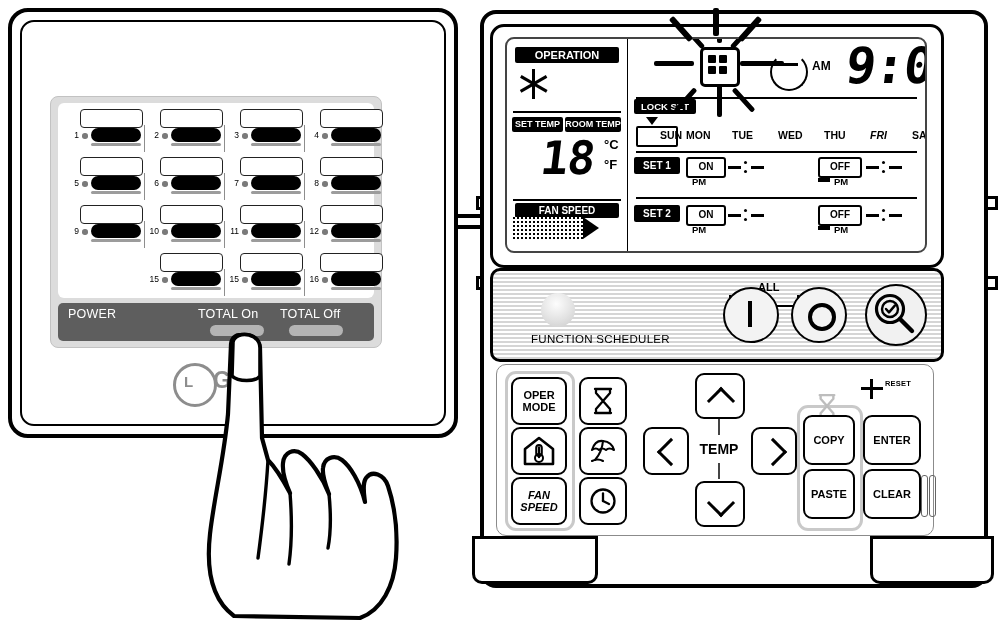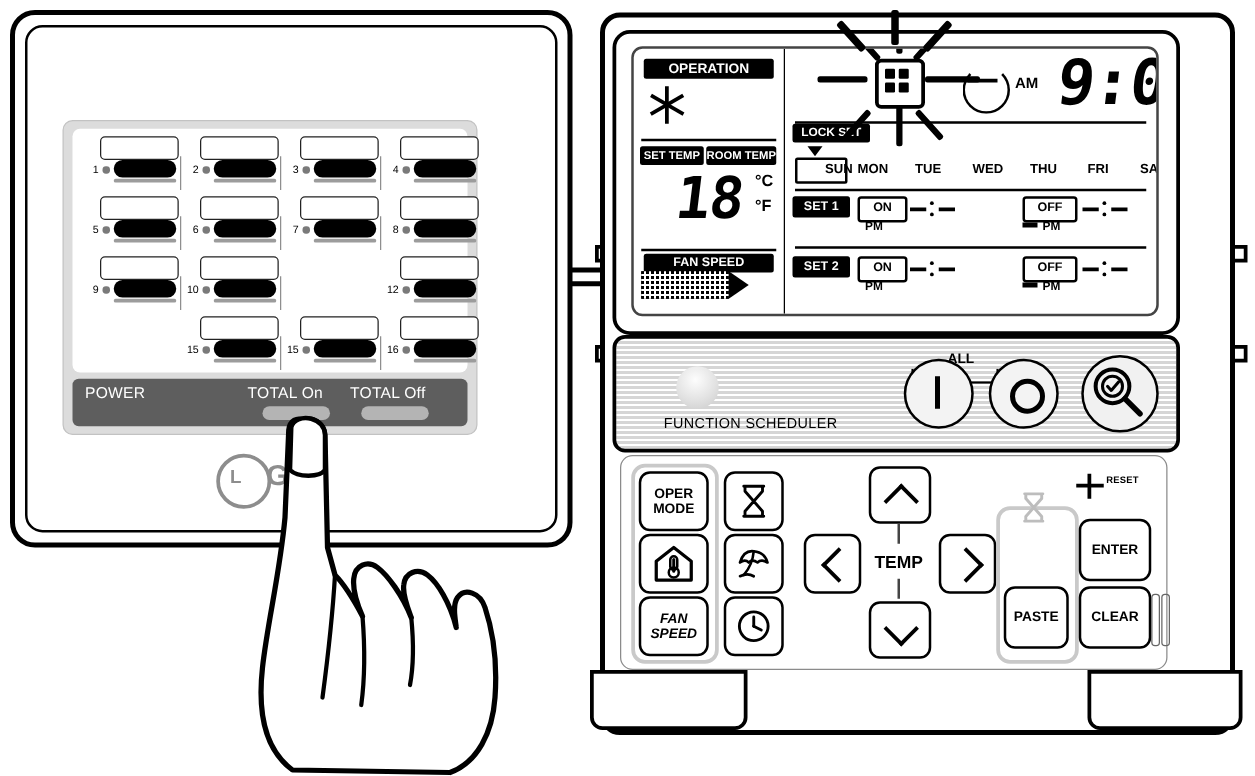--- a/index.html
+++ b/index.html
@@ -202,20 +202,28 @@
           <div class="zsep"></div>
         </div>
         <div class="zone" style="left: 88px; top: 102px;">
           <div class="labelbox"></div>
           <div class="znum">10</div>
           <div class="zled"></div>
           <div class="zbtn"></div>
           <div class="zshadow"></div>
           <div class="zsep"></div>
         </div>
+        <div class="zone" style="left: 168px; top: 102px;">
+          <div class="labelbox"></div>
+          <div class="znum">11</div>
+          <div class="zled"></div>
+          <div class="zbtn"></div>
+          <div class="zshadow"></div>
+          <div class="zsep"></div>
+        </div>
         <div class="zone" style="left: 248px; top: 102px;">
           <div class="labelbox"></div>
           <div class="znum">12</div>
           <div class="zled"></div>
           <div class="zbtn"></div>
           <div class="zshadow"></div>
         </div>
         <div class="zone" style="left: 88px; top: 150px;">
           <div class="labelbox"></div>
           <div class="znum">15</div>
@@ -330,21 +338,21 @@
         <div class="abs" style="left:18px;top:78px;width:0;height:0;border-left:6px solid transparent;
                     border-right:6px solid transparent;border-top:8px solid #000;"></div>
         <div class="abs" style="left:8px;top:87px;width:38px;height:17px;border:2px solid #000;border-radius:2px;"></div>
 
         <div id="days-row">
             <div class="daylabel" style="left: 12px; top: 90px; margin-left: 20px;">SUN</div>
             <div class="daylabel" style="left: 58px; top: 90px;">MON</div>
             <div class="daylabel" style="left: 104px; top: 90px;">TUE</div>
             <div class="daylabel" style="left: 150px; top: 90px;">WED</div>
             <div class="daylabel" style="left: 196px; top: 90px;">THU</div>
-            <div class="daylabel" style="left: 242px; top: 90px;">FRI</div>
+            <div class="daylabel" style="left: 242px; top: 90px; font-style: italic;">FRI</div>
             <div class="daylabel" style="left: 284px; top: 90px;">SAT</div>
           </div>
 
         <div class="abs" style="left:8px;top:112px;right:8px;height:1.5px;background:#000;"></div>
 
         <div id="schedule-rows">
             <div>
               <div class="tagblk abs" style="left:6px;top:118px;width:46px;height:17px;font-size:10px;line-height:17px;border-radius:2px;">SET 1</div>
               <div class="abs" style="left:58px;top:118px;width:36px;height:17px;border:2px solid #000;border-radius:3px;font-size:10px;font-weight:bold;text-align:center;line-height:15px;">ON</div>
               <div class="abs" style="left:100px;top:120px;font-size:13px;font-weight:bold;letter-spacing:1px;"><span class="dash"></span><span class="colon"><i style="top:1px"></i><i style="top:10px"></i></span><span class="dash"></span></div>
@@ -466,20 +474,23 @@
     <div class="abs" style="left:221px;top:98px;width:1.6px;height:16px;background:#444;"></div>
     <div class="abs" style="left:199px;top:76px;width:46px;text-align:center;font-size:14px;font-weight:bold;">TEMP</div>
 
     <div class="grpbox" style="left:300px;top:40px;width:60px;height:120px;"></div>
     <div class="abs" style="left:320px;top:28px;">
       <svg width="20" height="26" viewBox="0 0 22 28">
         <path d="M3 2 H19 M3 26 H19 M4 3 V6 L11 14 L18 6 V3 M4 25 V22 L11 14 L18 22 V25" fill="none" stroke="#bdbdbd" stroke-width="2.6" stroke-linecap="round" stroke-linejoin="round"></path>
       </svg>
     </div>
 
+    <div class="key" style="left:306px;top:50px;width:48px;height:46px;">
+        <span>COPY</span>
+      </div>
     <div class="key" style="left:366px;top:50px;width:54px;height:46px;">
         <span>ENTER</span>
       </div>
 
     <div class="key" style="left:306px;top:104px;width:48px;height:46px;">
         <span>PASTE</span>
       </div>
     <div class="key" style="left:366px;top:104px;width:54px;height:46px;">
         <span>CLEAR</span>
       </div>

